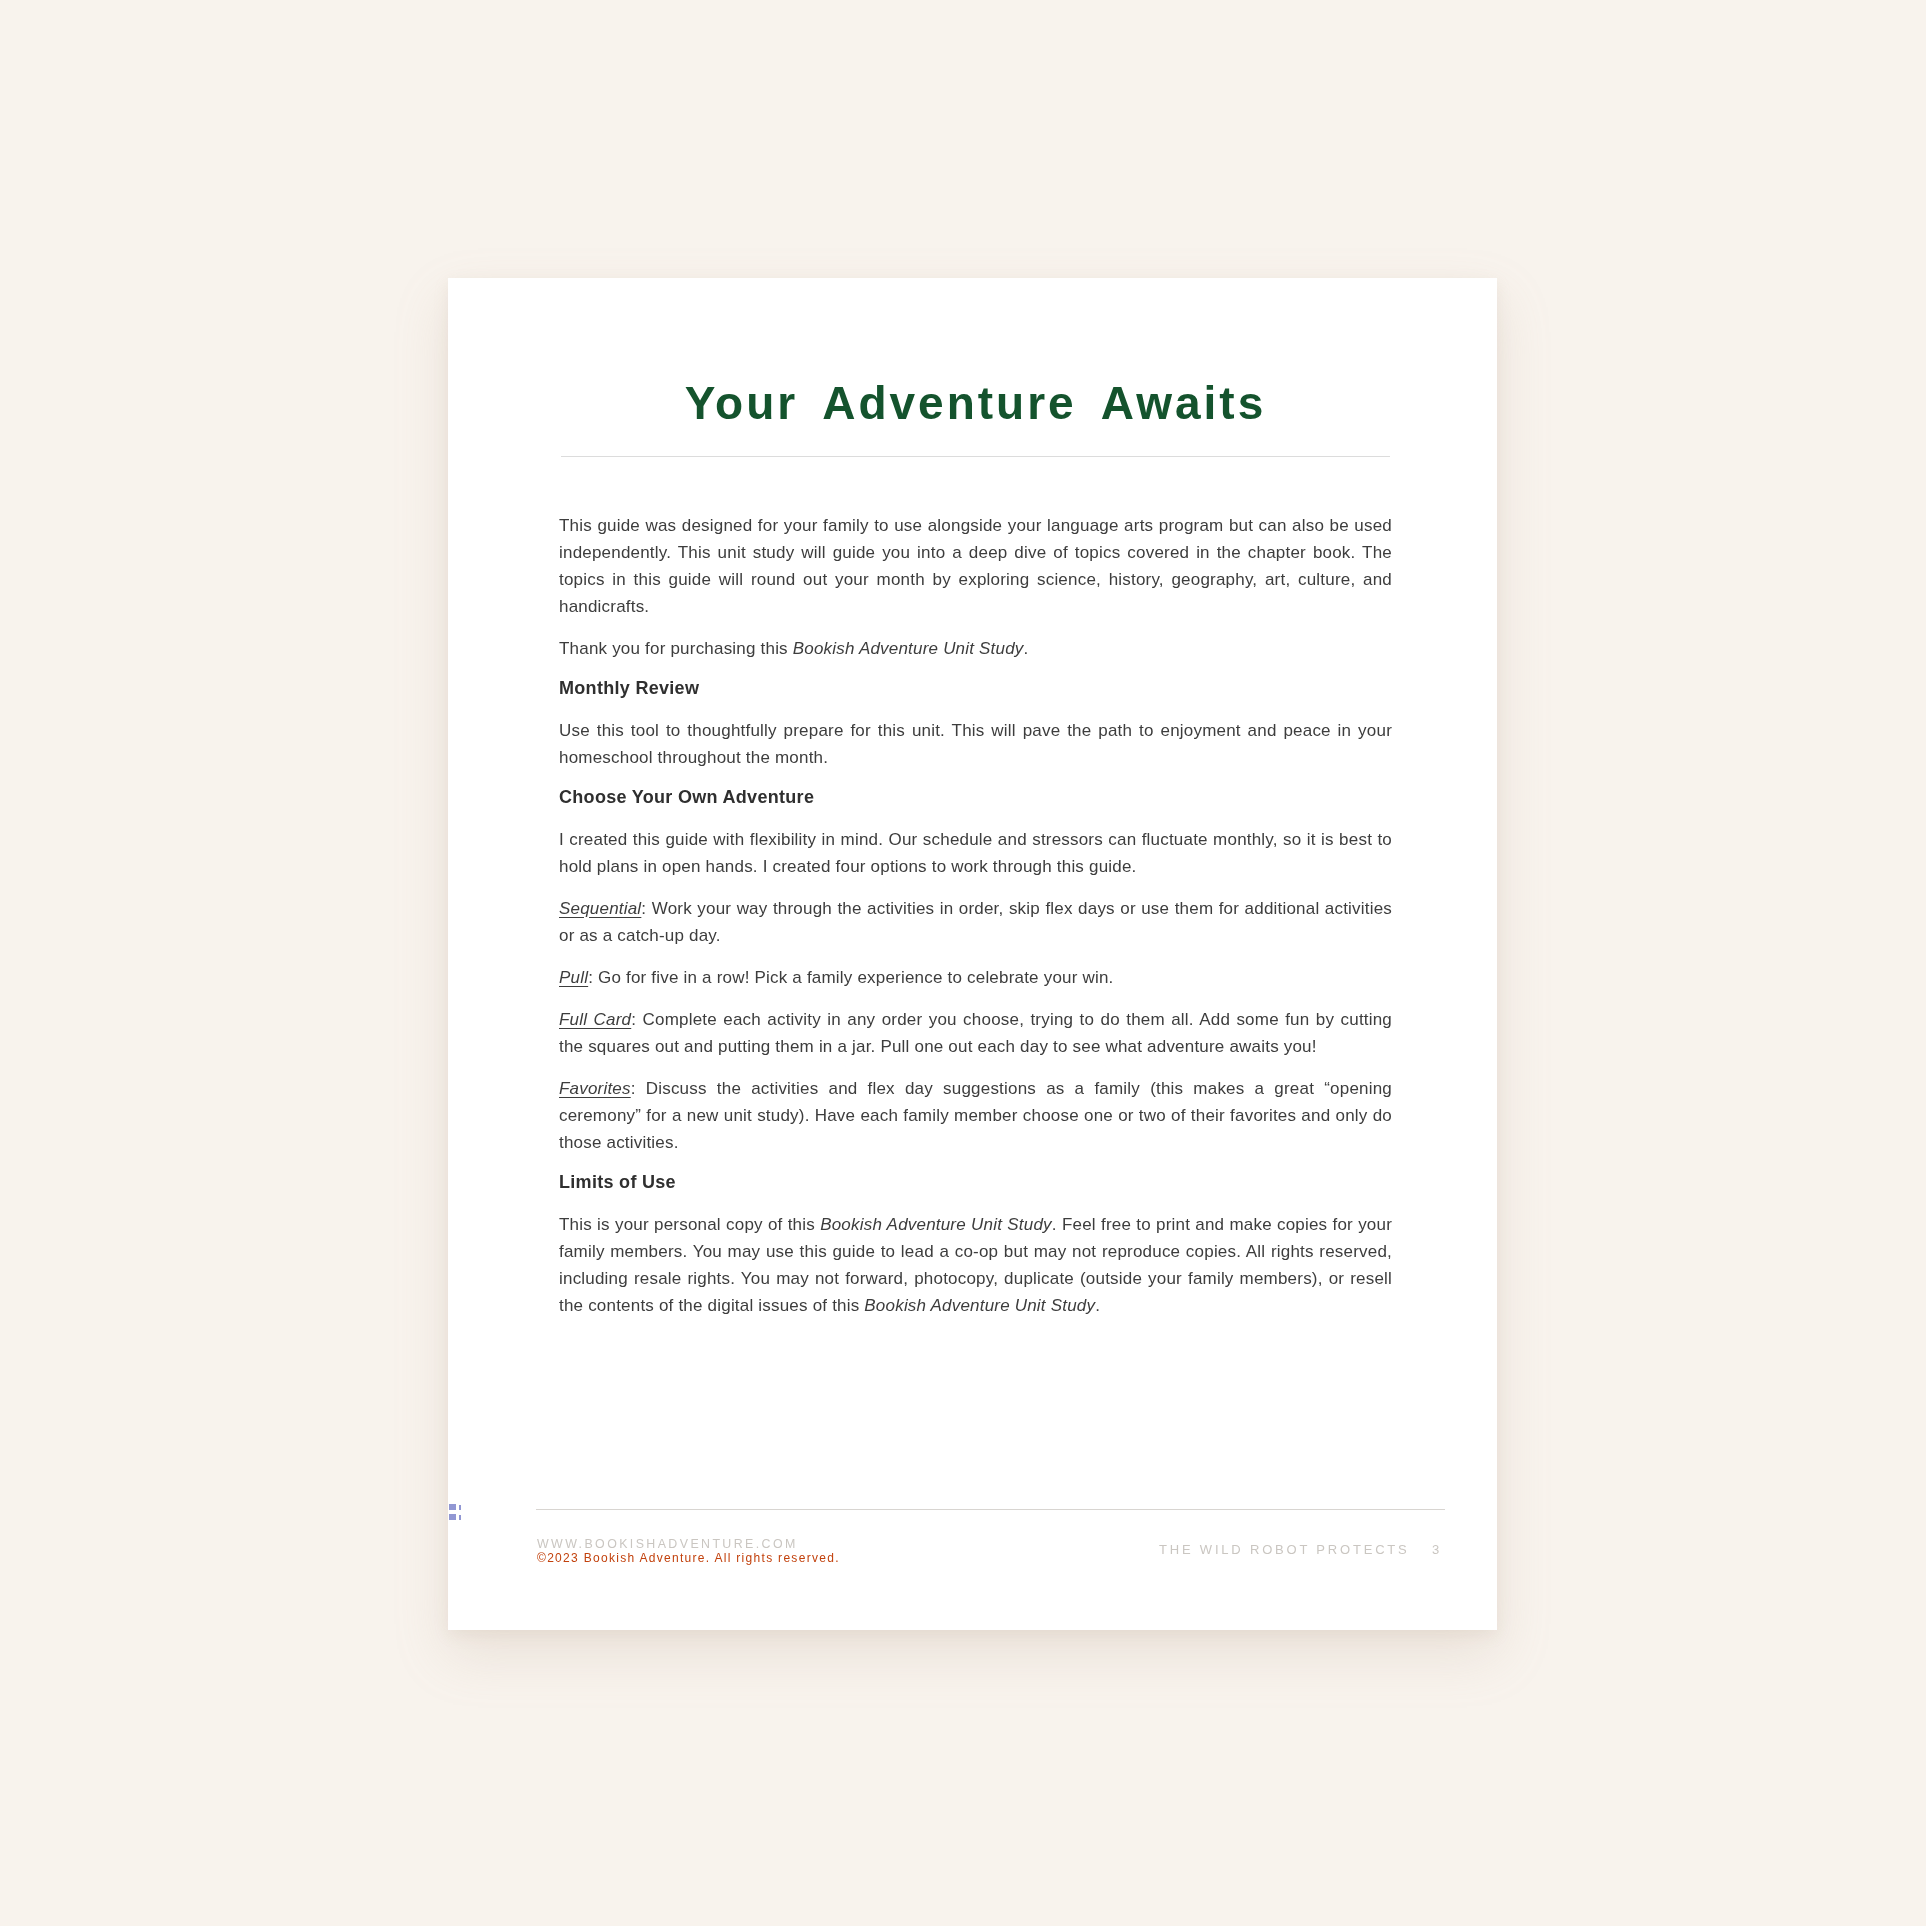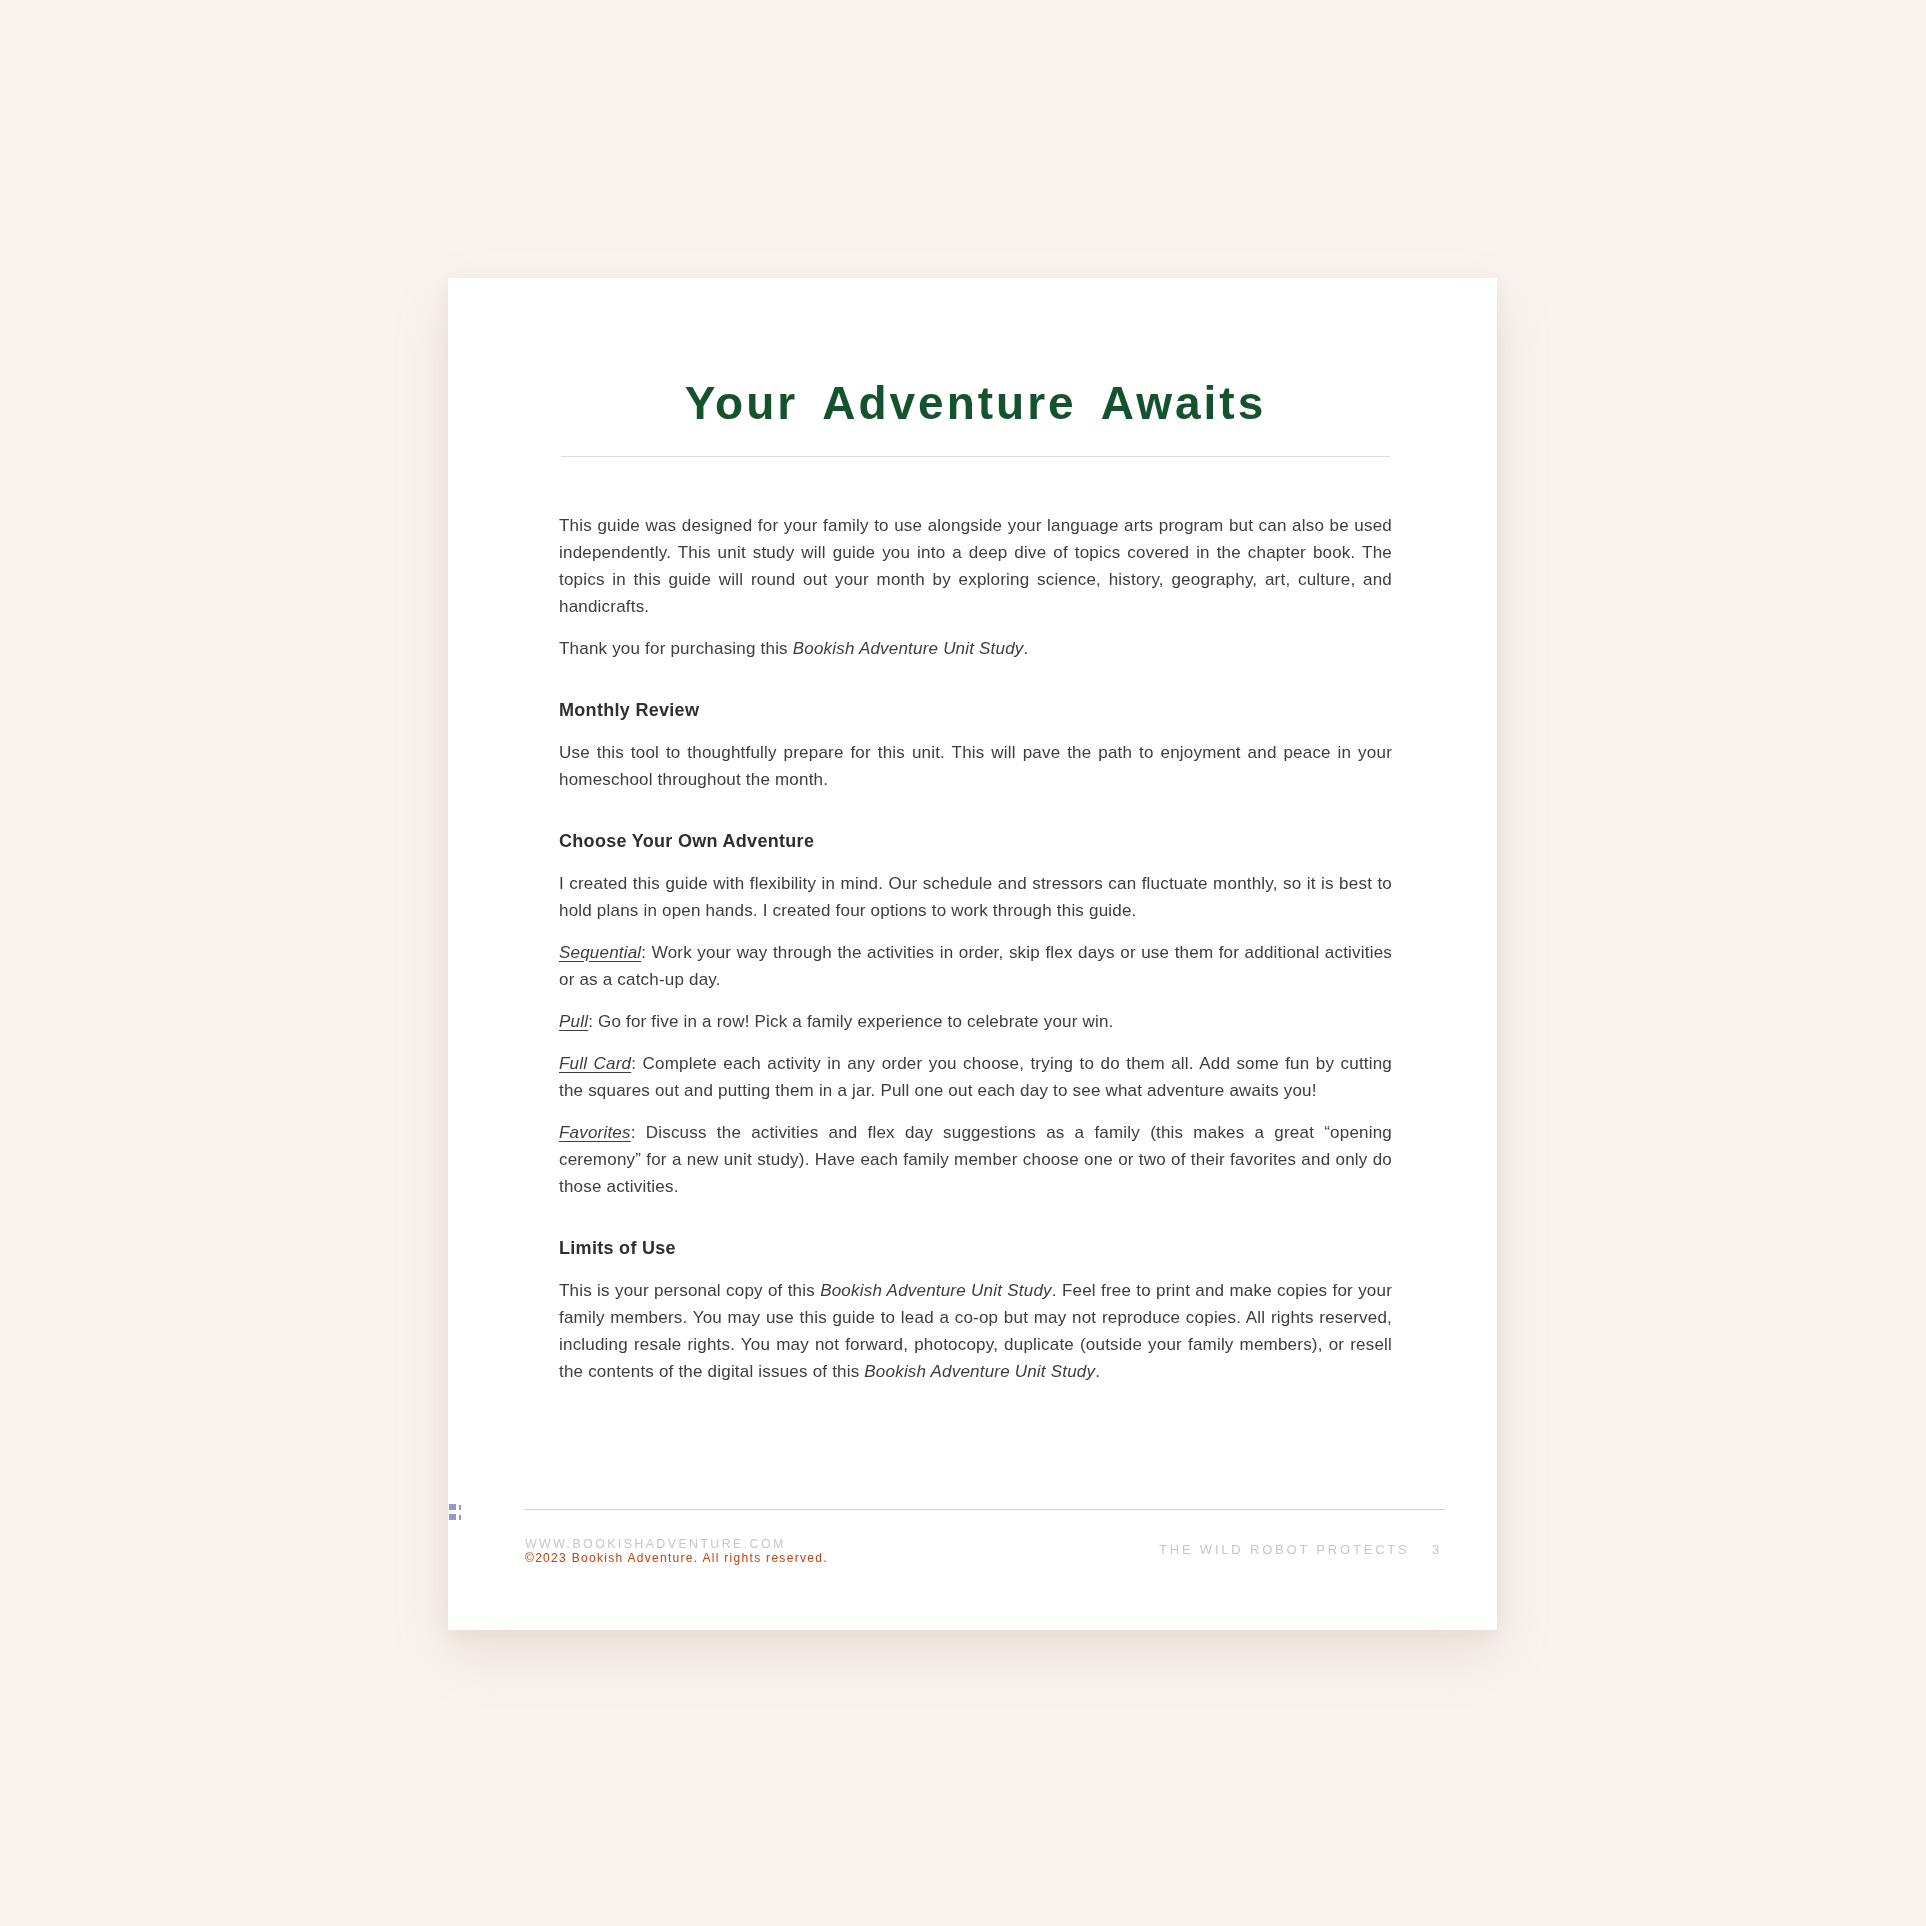--- a/index.html
+++ b/index.html
@@ -51,34 +51,34 @@
     color: #3d3d3d;
     margin: 0 0 15px 0;
     text-align: justify;
   }
 
   .section-heading {
     font-size: 18px;
     font-weight: bold;
     letter-spacing: 0.3px;
     color: #2f2f2f;
-    margin: 38px 0 18px 0;
+    margin: 16px 0 18px 0;
   }
 
   .seg-italic { font-style: italic; }
 
   .lead {
     text-decoration: underline;
     text-underline-offset: 3px;
     font-style: italic;
   }
 
   .page-footer {
     position: absolute;
-    left: 4px;
+    left: 16px;
     right: 0;
     top: 1231px;
     height: 122px;
   }
 
   .footer-rule {
     margin: 0 52px 0 72px;
     border-top: 1.5px solid #d8d5d1;
   }
 

